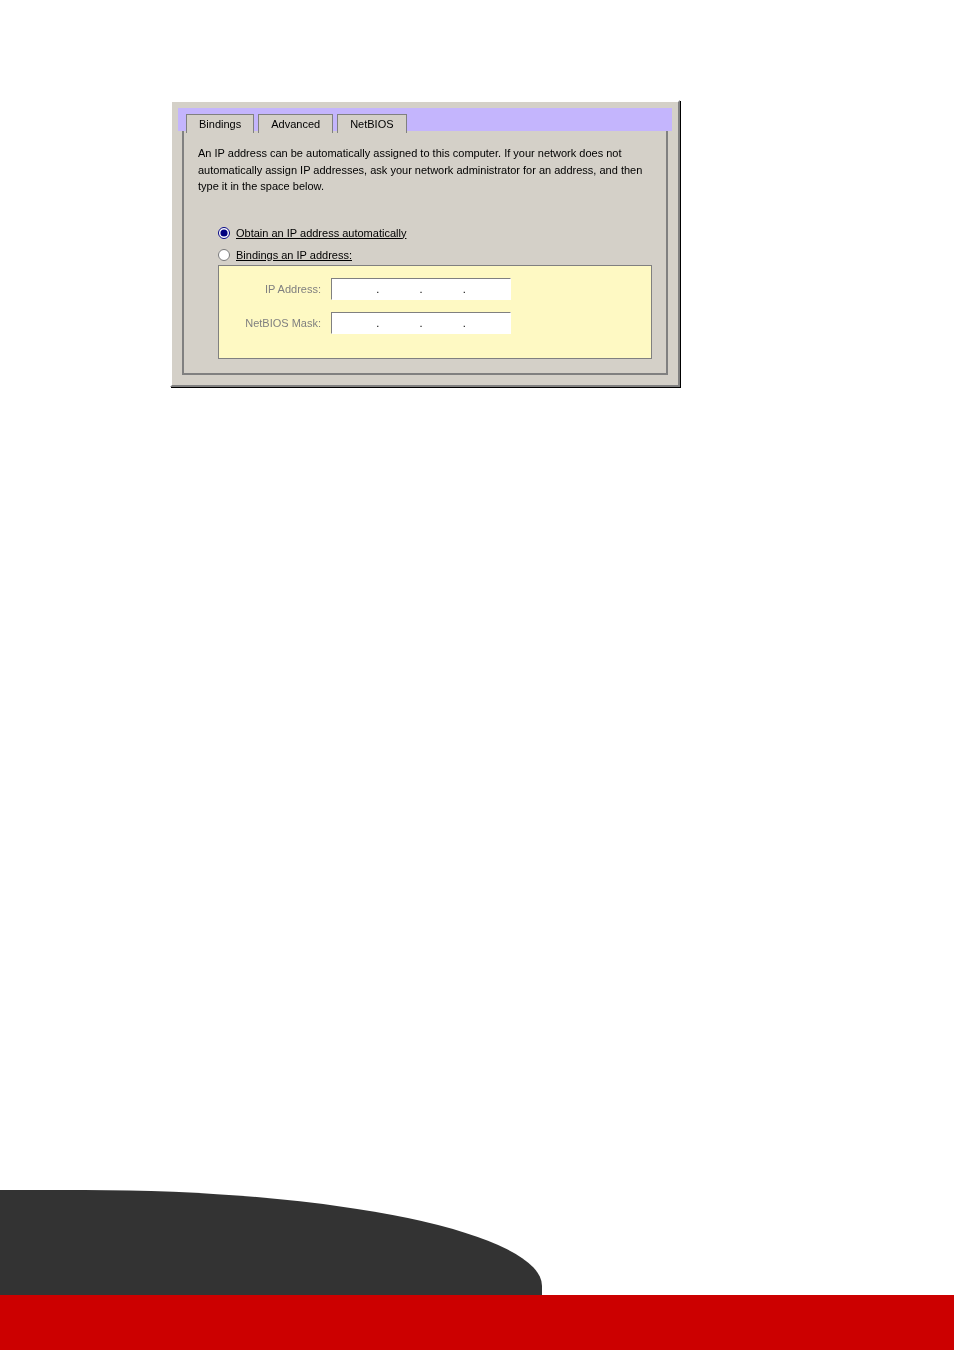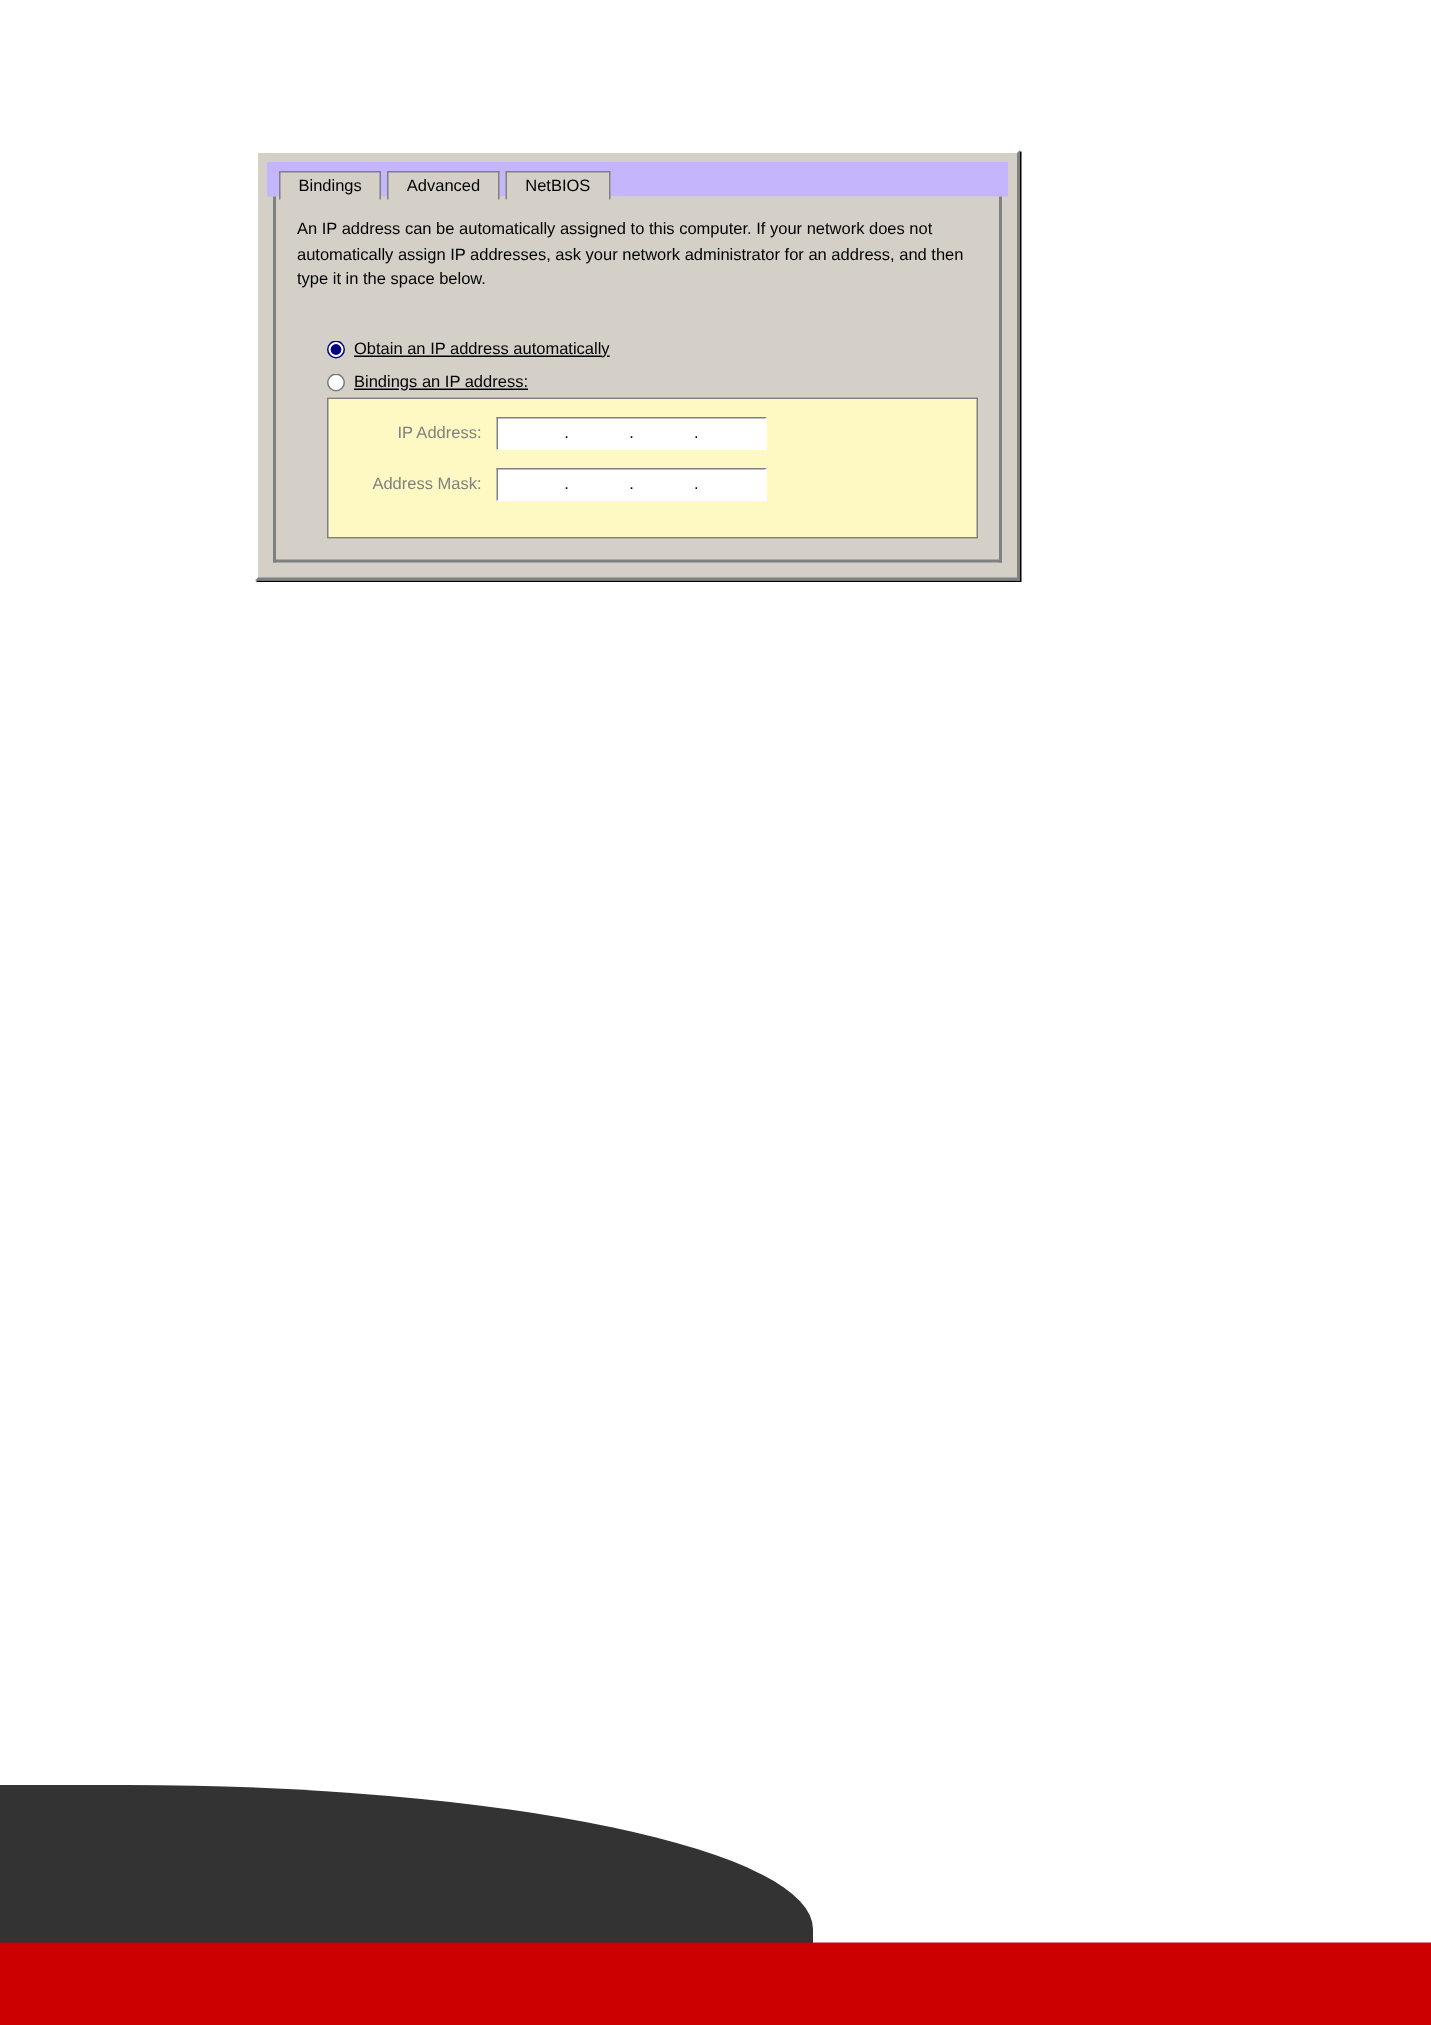--- a/index.html
+++ b/index.html
@@ -296,21 +296,21 @@
                   <span class="ip-dot">.</span>
                   <input class="ip-segment" type="text" maxlength="3" style="">
                   <span class="ip-dot">.</span>
                   <input class="ip-segment" type="text" maxlength="3" style="">
                   <span class="ip-dot">.</span>
                   <input class="ip-segment" type="text" maxlength="3" style="">
                 </div>
               </div>
 
               <div class="ip-field-row">
-                <span class="ip-field-label">Address Mask:</span>
+                <span class="ip-field-label">NetBIOS Mask:</span>
                 <div class="ip-input-box">
                   <input class="ip-segment" type="text" maxlength="3" style="">
                   <span class="ip-dot">.</span>
                   <input class="ip-segment" type="text" maxlength="3" style="">
                   <span class="ip-dot">.</span>
                   <input class="ip-segment" type="text" maxlength="3" style="">
                   <span class="ip-dot">.</span>
                   <input class="ip-segment" type="text" maxlength="3" style="">
                 </div>
               </div>

